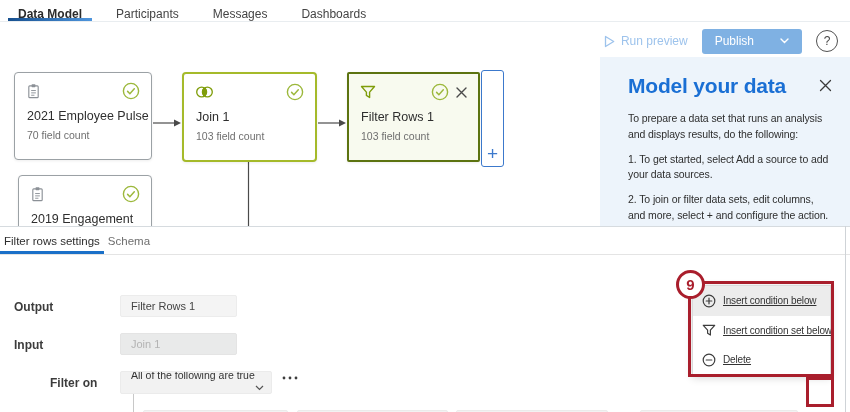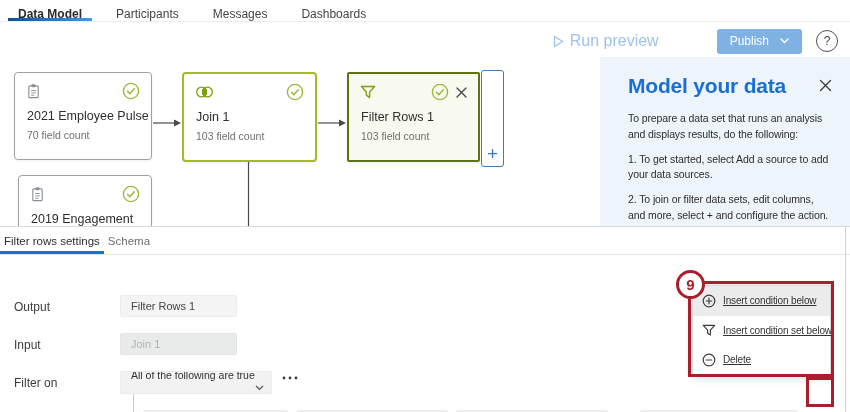--- a/index.html
+++ b/index.html
@@ -12,24 +12,24 @@
             border-bottom:1px solid #e9edf0; display:flex; padding-left:8px; z-index:10; }
   .nav-tab { position:relative; padding:4px 10px; margin-right:14px; font-size:12px; color:#444;
              line-height:20px; cursor:pointer; white-space:nowrap; }
   .nav-tab.active { color:#2b2b2b; font-weight:bold; }
   .nav-tab.active::after { content:""; position:absolute; left:0; right:0; bottom:0; height:3px;
              background:linear-gradient(90deg,#17508f,#4e95dd); }
 
   
   .toolbar { position:absolute; top:28px; right:12px; height:26px; display:flex; align-items:center;
              gap:14px; z-index:6; }
-  .run-preview { display:flex; align-items:center; gap:6px; font-size:16px; color:#9dc3ec; cursor:default; }
-  .publish-btn { display:flex; align-items:center; gap:11px; background:#7fb1e3; color:#fff;
+  .run-preview { display:flex; align-items:center; gap:6px; font-size:12px; color:#9dc3ec; cursor:default; }
+  .publish-btn { display:flex; align-items:center; gap:26px; background:#7fb1e3; color:#fff;
              border:none; border-radius:3px; height:25px; padding:0 13px; font-size:12px;
-             font-family:inherit; cursor:pointer;margin-left:44px; }
+             font-family:inherit; cursor:pointer; }
   .help-btn { width:22px; height:22px; border:1.5px solid #515151; border-radius:50%; background:#fff;
              color:#474747; font-size:12px; display:flex; align-items:center; justify-content:center; cursor:pointer; }
 
   
   .canvas { position:absolute; inset:0; z-index:1; }
   .connectors { position:absolute; inset:0; width:850px; height:412px; z-index:1; pointer-events:none; }
   .node { position:absolute; background:#fff; border:1px solid #9ba1a5; border-radius:4px;
           box-shadow:0 1px 3px rgba(0,0,0,.07); z-index:2; cursor:pointer; }
   .node-head { display:flex; align-items:center; justify-content:space-between; padding:9px 11px 0 11px; }
   .node-title { margin:9px 12px 0 12px; font-size:12.5px; color:#2e2e2e; white-space:nowrap; }
@@ -51,21 +51,21 @@
              color:#2e2e2e; letter-spacing:-0.1px; }
   .hp-text.step { margin-top:9px; }
 
   
   .settings { position:absolute; top:226px; left:0; right:0; bottom:0; background:#fff;
               border-top:1px solid #d6dbdf; z-index:5; }
   .panel-tabs { display:flex; height:28px; border-bottom:1px solid #e4e4e4; }
   .ptab { padding:0 4px; line-height:28px; font-size:11.5px; color:#6e6e6e; cursor:pointer; }
   .ptab.active { color:#2e2e2e; box-shadow:inset 0 -3px 0 #1a70c8; }
   .sbody { position:relative; height:157px; }
-  .f-label { position:absolute; left:14px; font-size:12px; color:#3c3c3c; }
+  .f-label { position:absolute; left:14px; font-size:12px; color:#3c3c3c;font-weight:bold; }
   .txt { position:absolute; left:120px; width:117px; height:22px; background:#f4f4f4;
          border:1px solid #ececec; border-radius:2px; padding:0 10px; font-size:11px;
          color:#444; font-family:inherit; }
   .txt:disabled { background:#e9eaea; color:#b3b3b3; border-color:#e4e4e4; }
   .dropdown { position:absolute; height:23px; background:#f2f2f2; border:1px solid #ebebeb;
               border-radius:2px; display:flex; align-items:center; padding:0 22px 16px 10px;
               font-size:11px; color:#333; cursor:pointer; white-space:nowrap; overflow:hidden; }
   .dropdown .chev { position:absolute; right:7px; top:9px; }
   .dots-btn { position:absolute; background:none; border:none; cursor:pointer; line-height:0; padding:4px; }
   .elbow-v { position:absolute; left:133px; top:139px; width:1px; height:27px; background:#c8c8c8; }
@@ -238,21 +238,21 @@
       <div class="ptab">Schema</div>
     </div>
     <div class="sbody">
 
       <span class="f-label" style="top:45px;">Output</span>
       <input class="txt" style="top: 40px;" value="Filter Rows 1">
 
       <span class="f-label" style="top:83px;">Input</span>
       <input class="txt" style="top: 78px;" disabled="" value="Join 1">
 
-      <span class="f-label" style="top:121px;">Filter on</span>
+      <span class="f-label" style="top:121px;margin-left:36px;">Filter on</span>
       <div class="dropdown" style="left:120px; top:116px; width:152px; font-size:10.5px;">
         <span>All of the following are true</span>
         <span class="chev">
           <svg width="9" height="6" viewBox="0 0 9 6">
               <path d="M1 1l3.5 3.5L8 1" fill="none" stroke="#555" stroke-width="1.2"></path>
             </svg>
         </span>
       </div>
       <button class="dots-btn" style="left:278px; top:117px;">
         <span>

